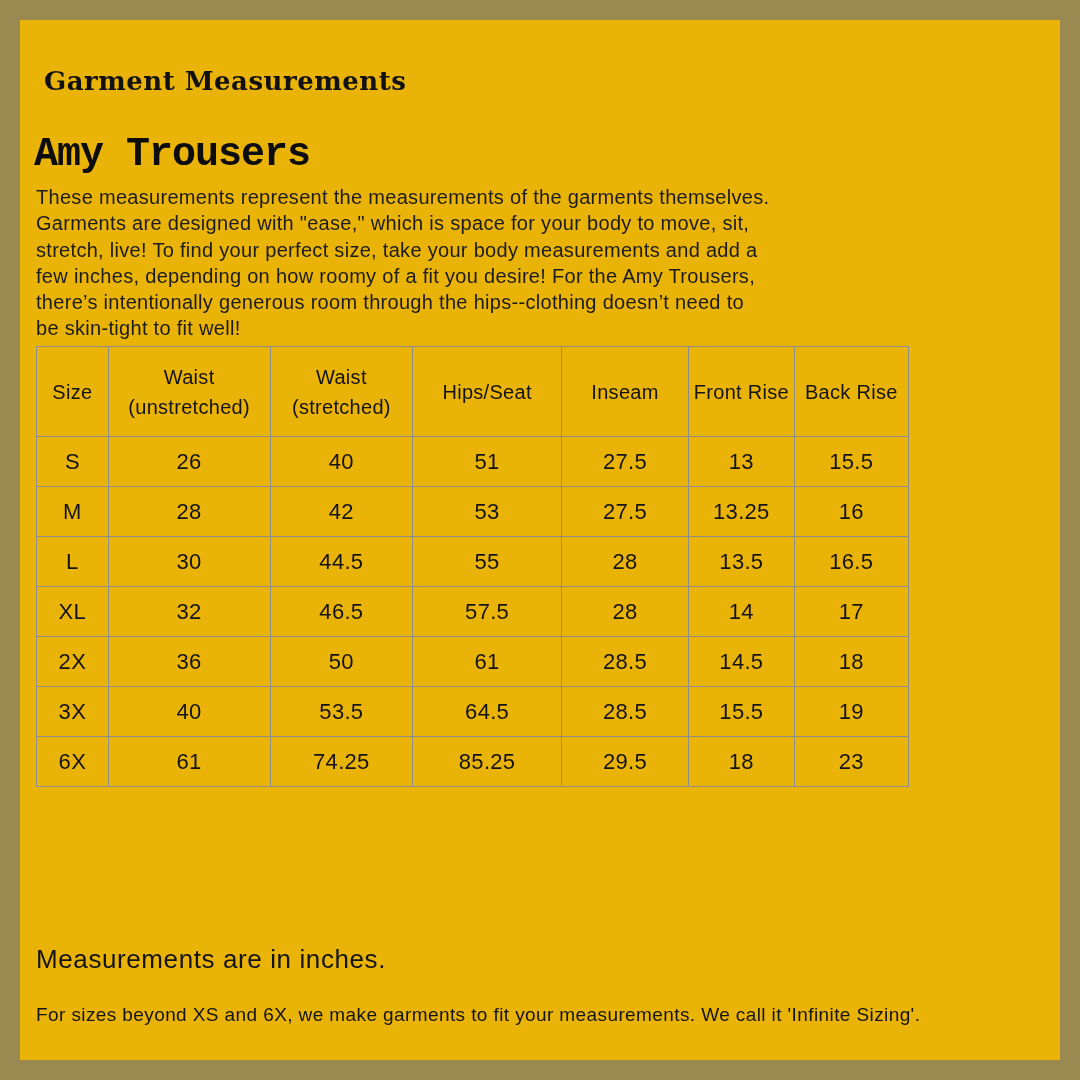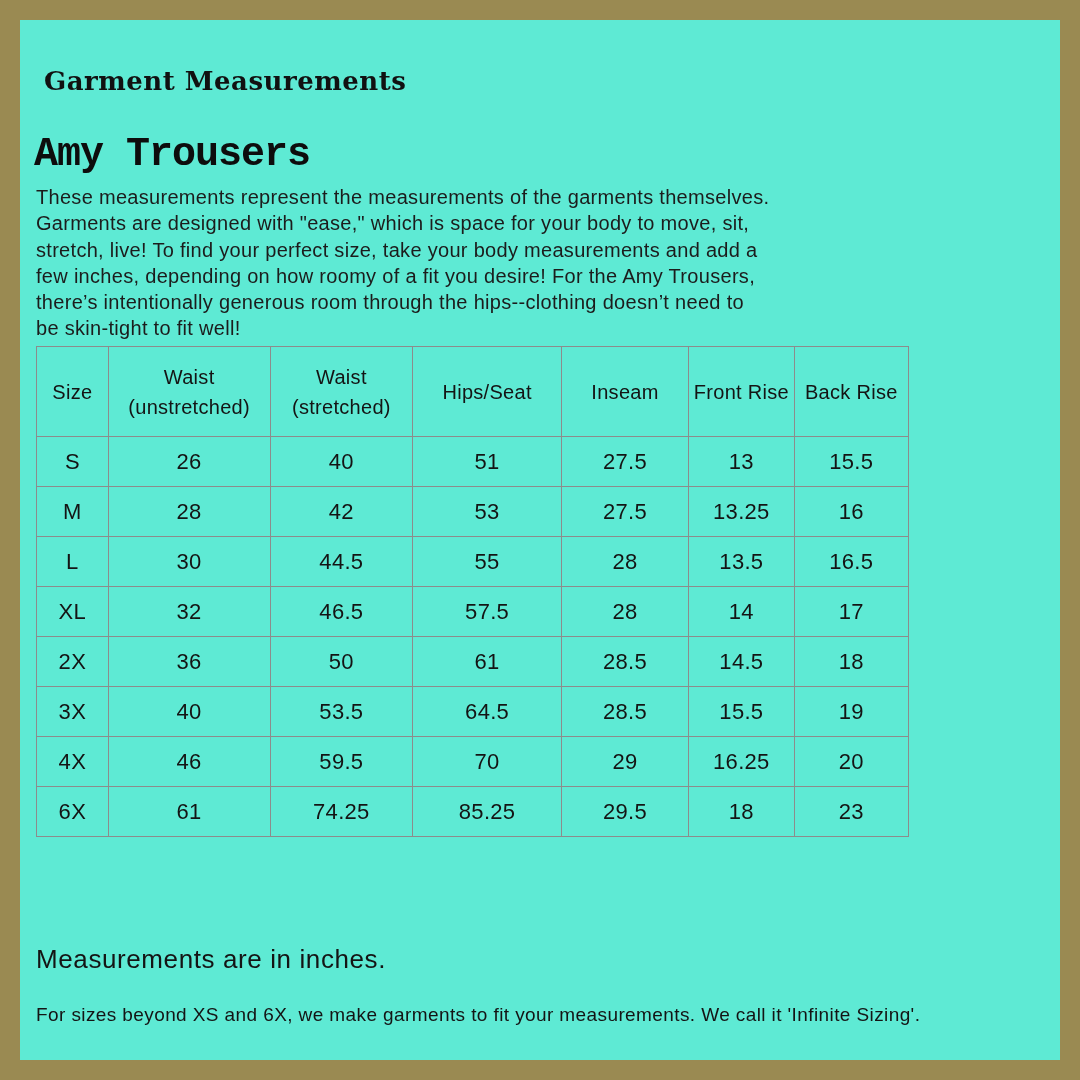--- a/index.html
+++ b/index.html
@@ -14,21 +14,21 @@
     font-family: "Liberation Sans", "DejaVu Sans", sans-serif;
     color: #1a1a1a;
     overflow: hidden;
   }
   .panel {
     position: absolute;
     left: 20px;
     top: 20px;
     width: 1040px;
     height: 1040px;
-    background: #5eead4;
+    background: #eab308;
   }
   .kicker {
     position: absolute;
     left: 24px;
     top: 48px;
     font-family: "DejaVu Serif", "Liberation Serif", serif;
     font-weight: bold;
     font-size: 26px;
     letter-spacing: 0.5px;
     color: #111111;
@@ -194,29 +194,20 @@
           <tr>
             <td>3X</td>
             <td>40</td>
             <td>53.5</td>
             <td>64.5</td>
             <td>28.5</td>
             <td>15.5</td>
             <td>19</td>
           </tr>
           <tr>
-            <td>4X</td>
-            <td>46</td>
-            <td>59.5</td>
-            <td>70</td>
-            <td>29</td>
-            <td>16.25</td>
-            <td>20</td>
-          </tr>
-          <tr>
             <td>6X</td>
             <td>61</td>
             <td>74.25</td>
             <td>85.25</td>
             <td>29.5</td>
             <td>18</td>
             <td>23</td>
           </tr>
         </tbody>
     </table>

